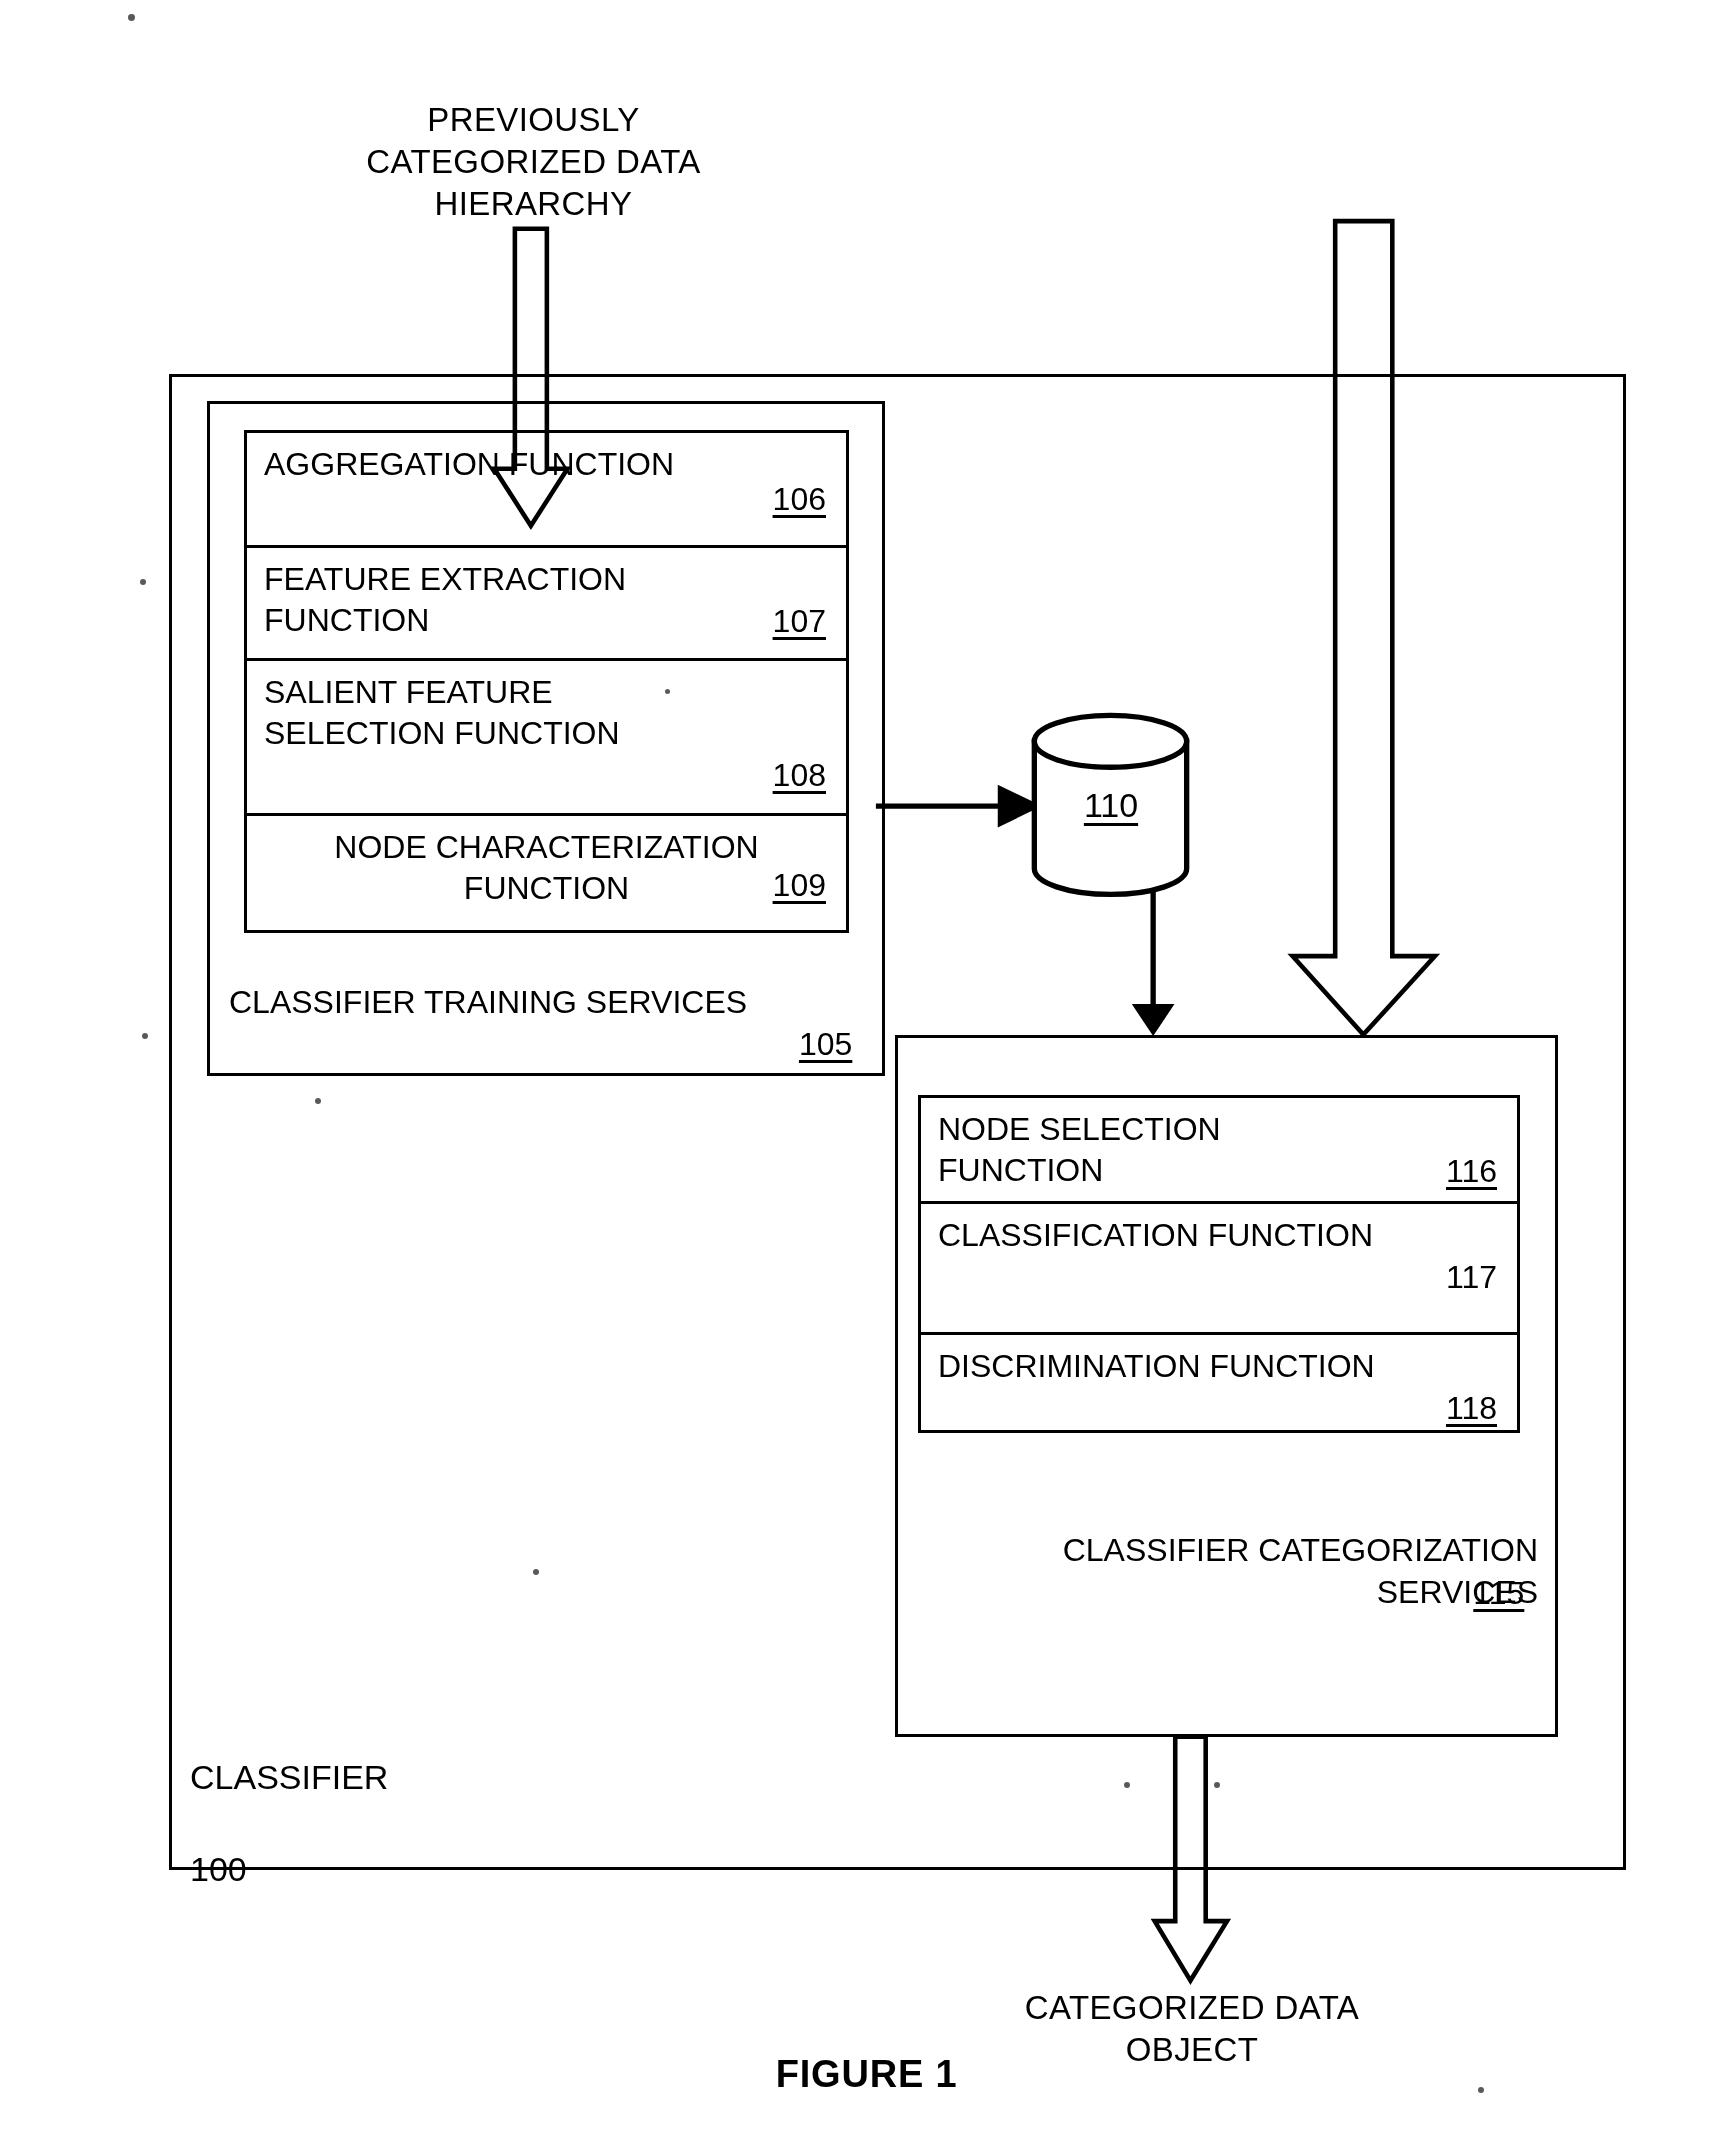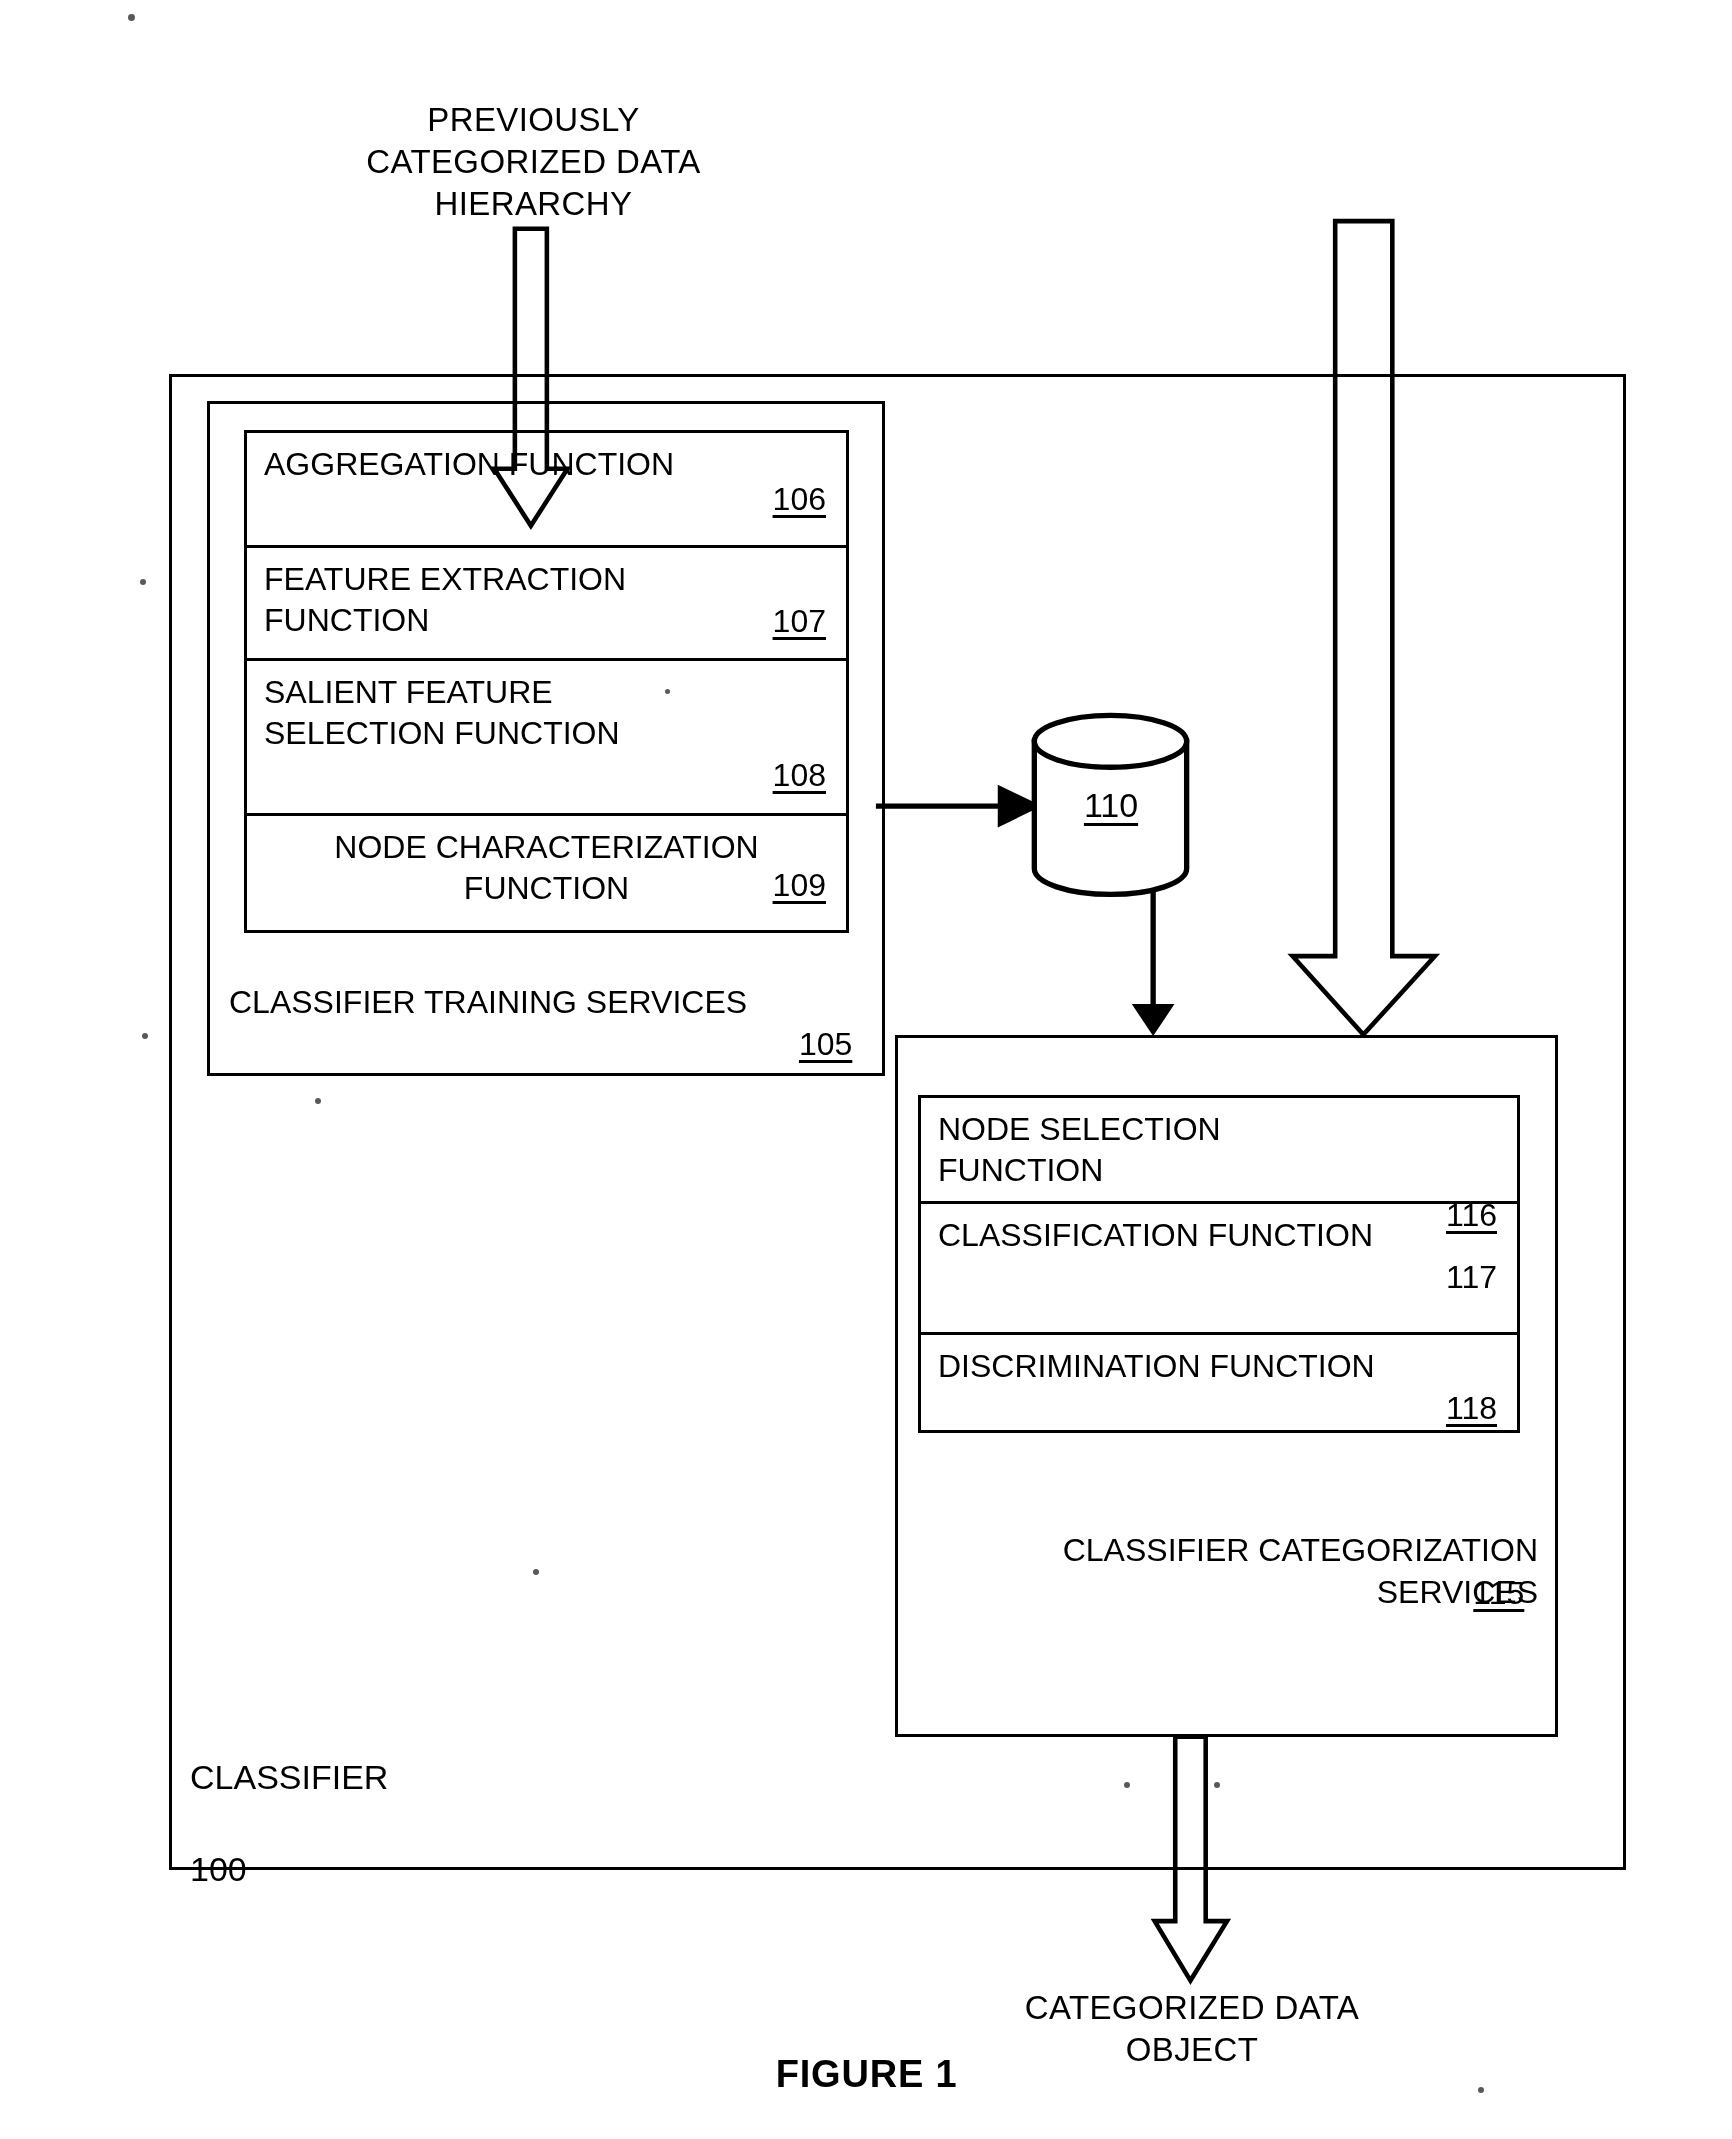--- a/index.html
+++ b/index.html
@@ -194,21 +194,21 @@
 
   <div class="cyl-num" style="left:1035px; top:786px; width:152px;">110</div>
 
   <div class="box-thin" style="left:895px; top:1035px; width:663px; height:702px;"></div>
 
   <div class="box-thin" style="left:918px; top:1095px; width:602px; height:338px;">
 
     <div class="fn-row" style="height:106px;">
       <span class="fn-label" style="white-space:pre-line;">NODE SELECTION
 FUNCTION</span>
-      <span class="fn-num" style="top:53px;margin-top:44px;">116</span>
+      <span class="fn-num" style="top:53px;">116</span>
     </div>
 
     <div class="fn-row" style="height:131px;">
       <span class="fn-label">CLASSIFICATION FUNCTION</span>
       <span class="fn-num no-underline" style="top:53px;text-align:right;">117</span>
     </div>
 
     <div class="fn-row" style="height:114px;">
       <span class="fn-label">DISCRIMINATION FUNCTION</span>
       <span class="fn-num" style="top:53px;">118</span>

